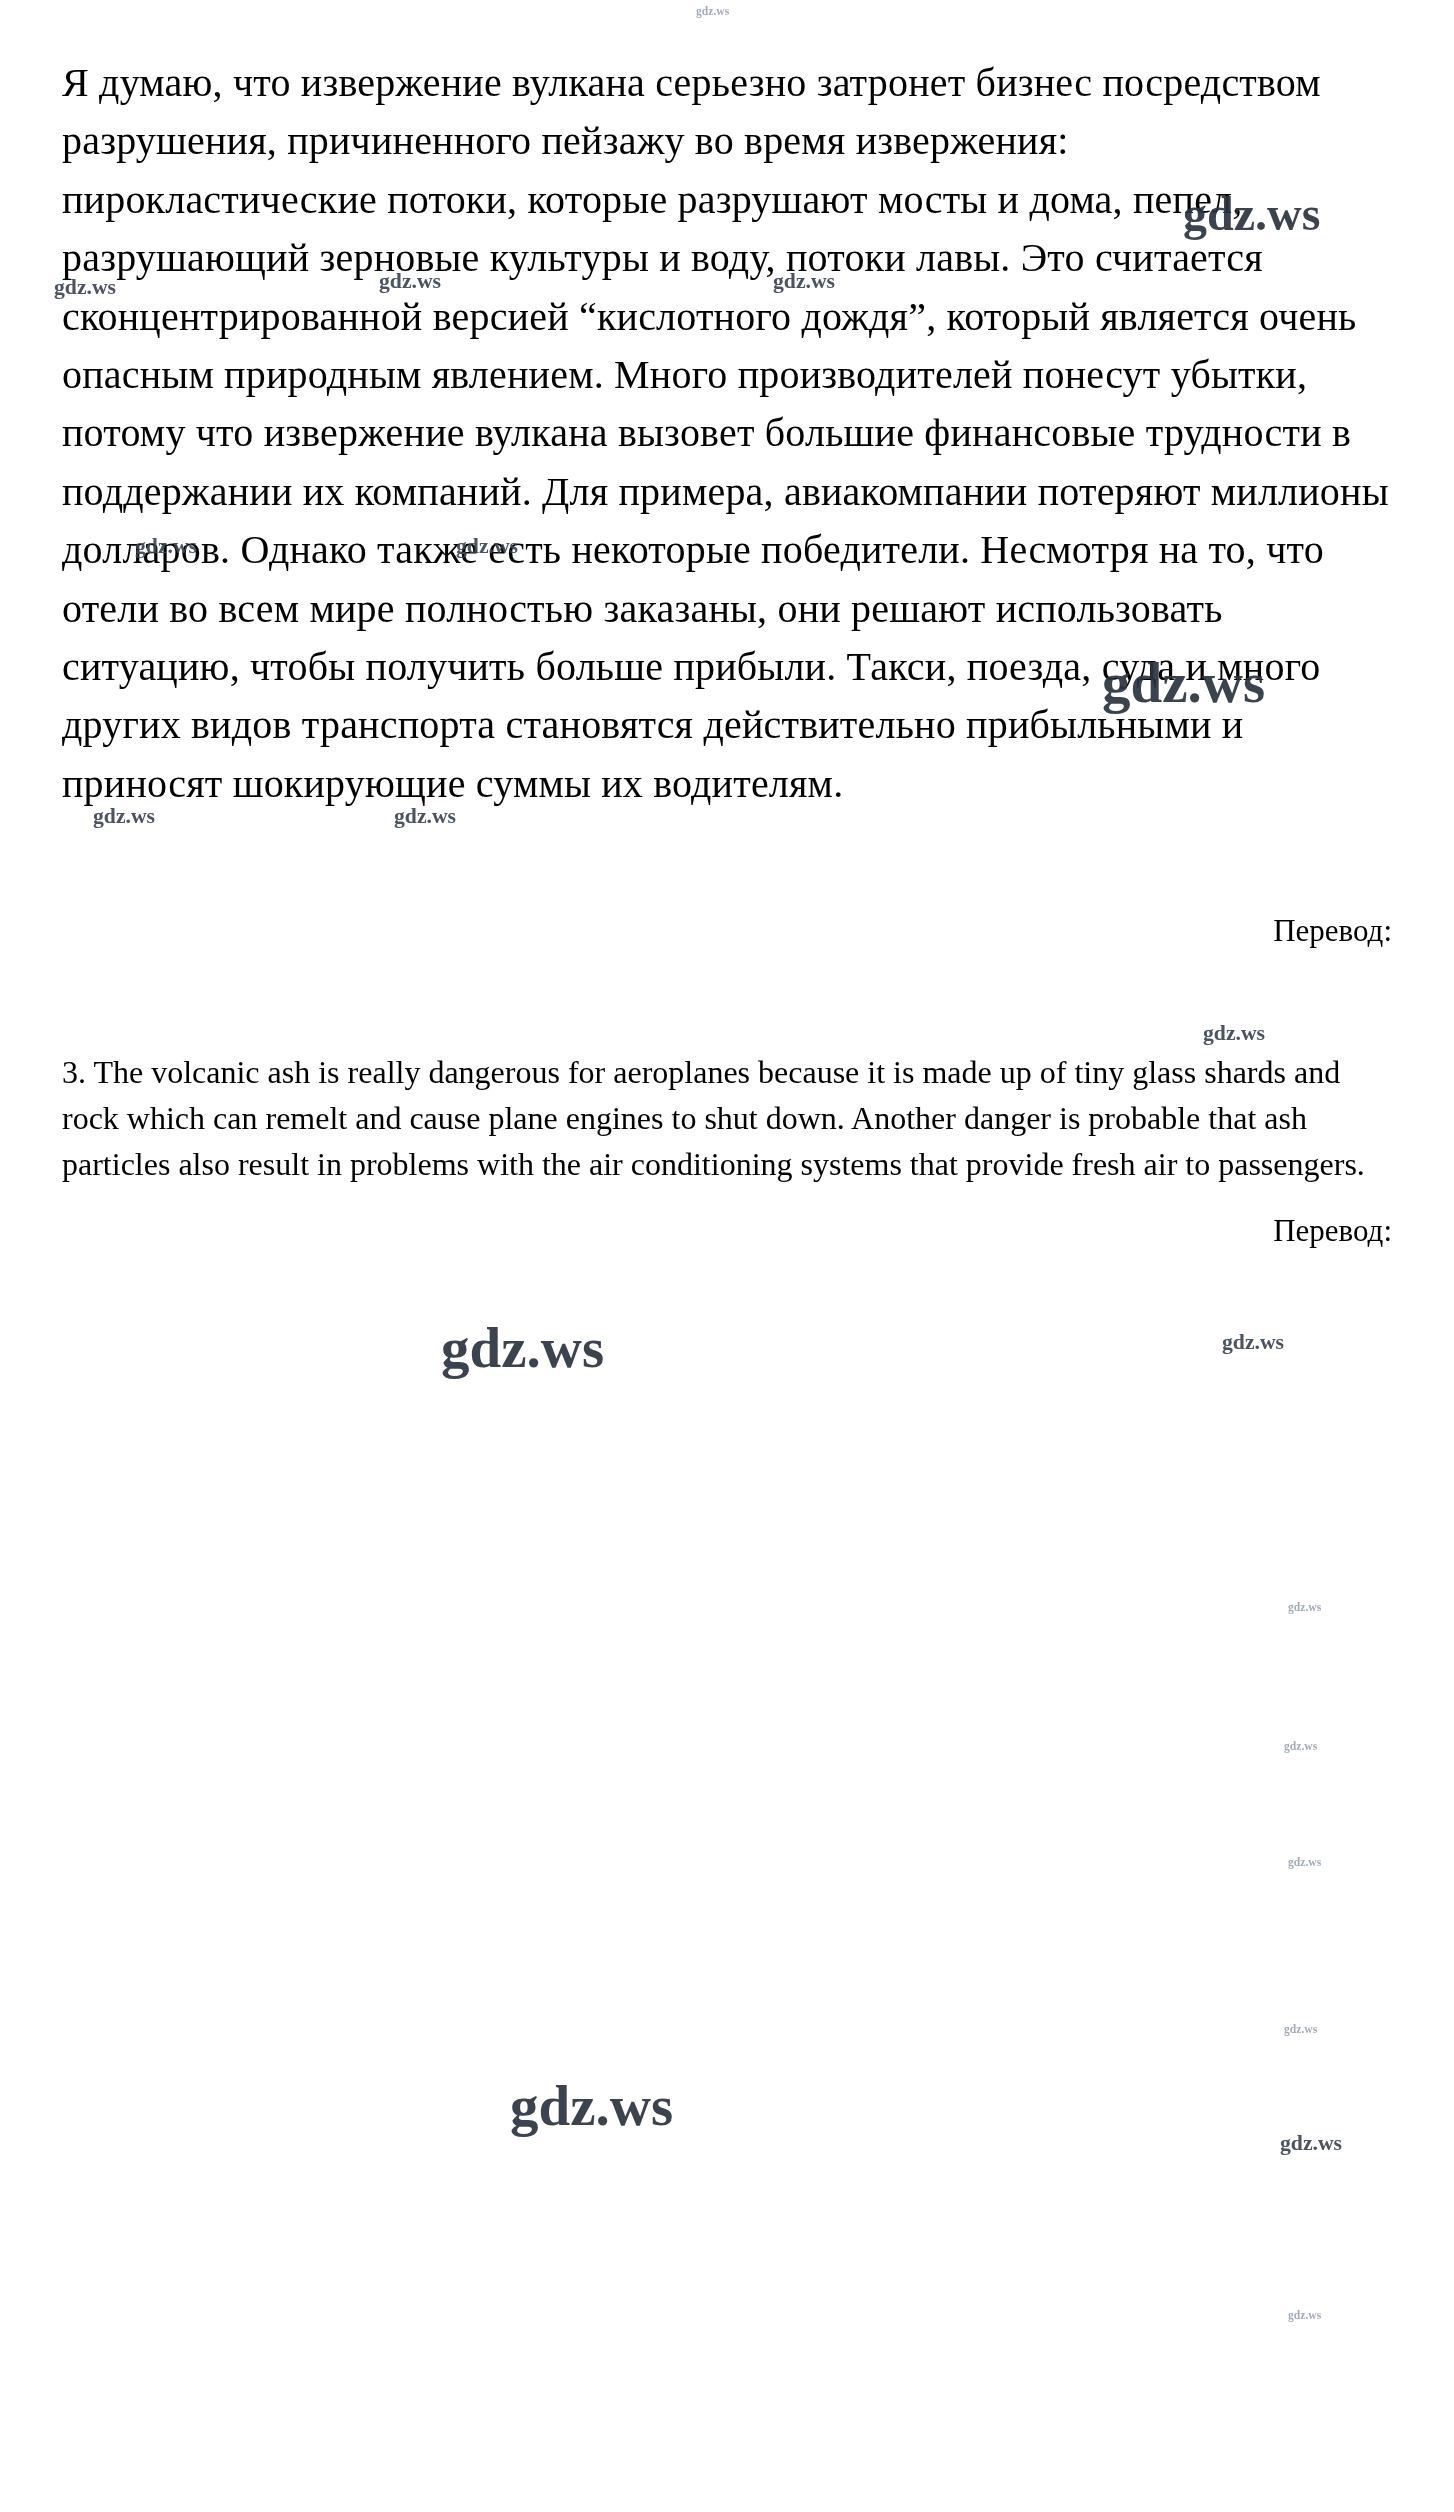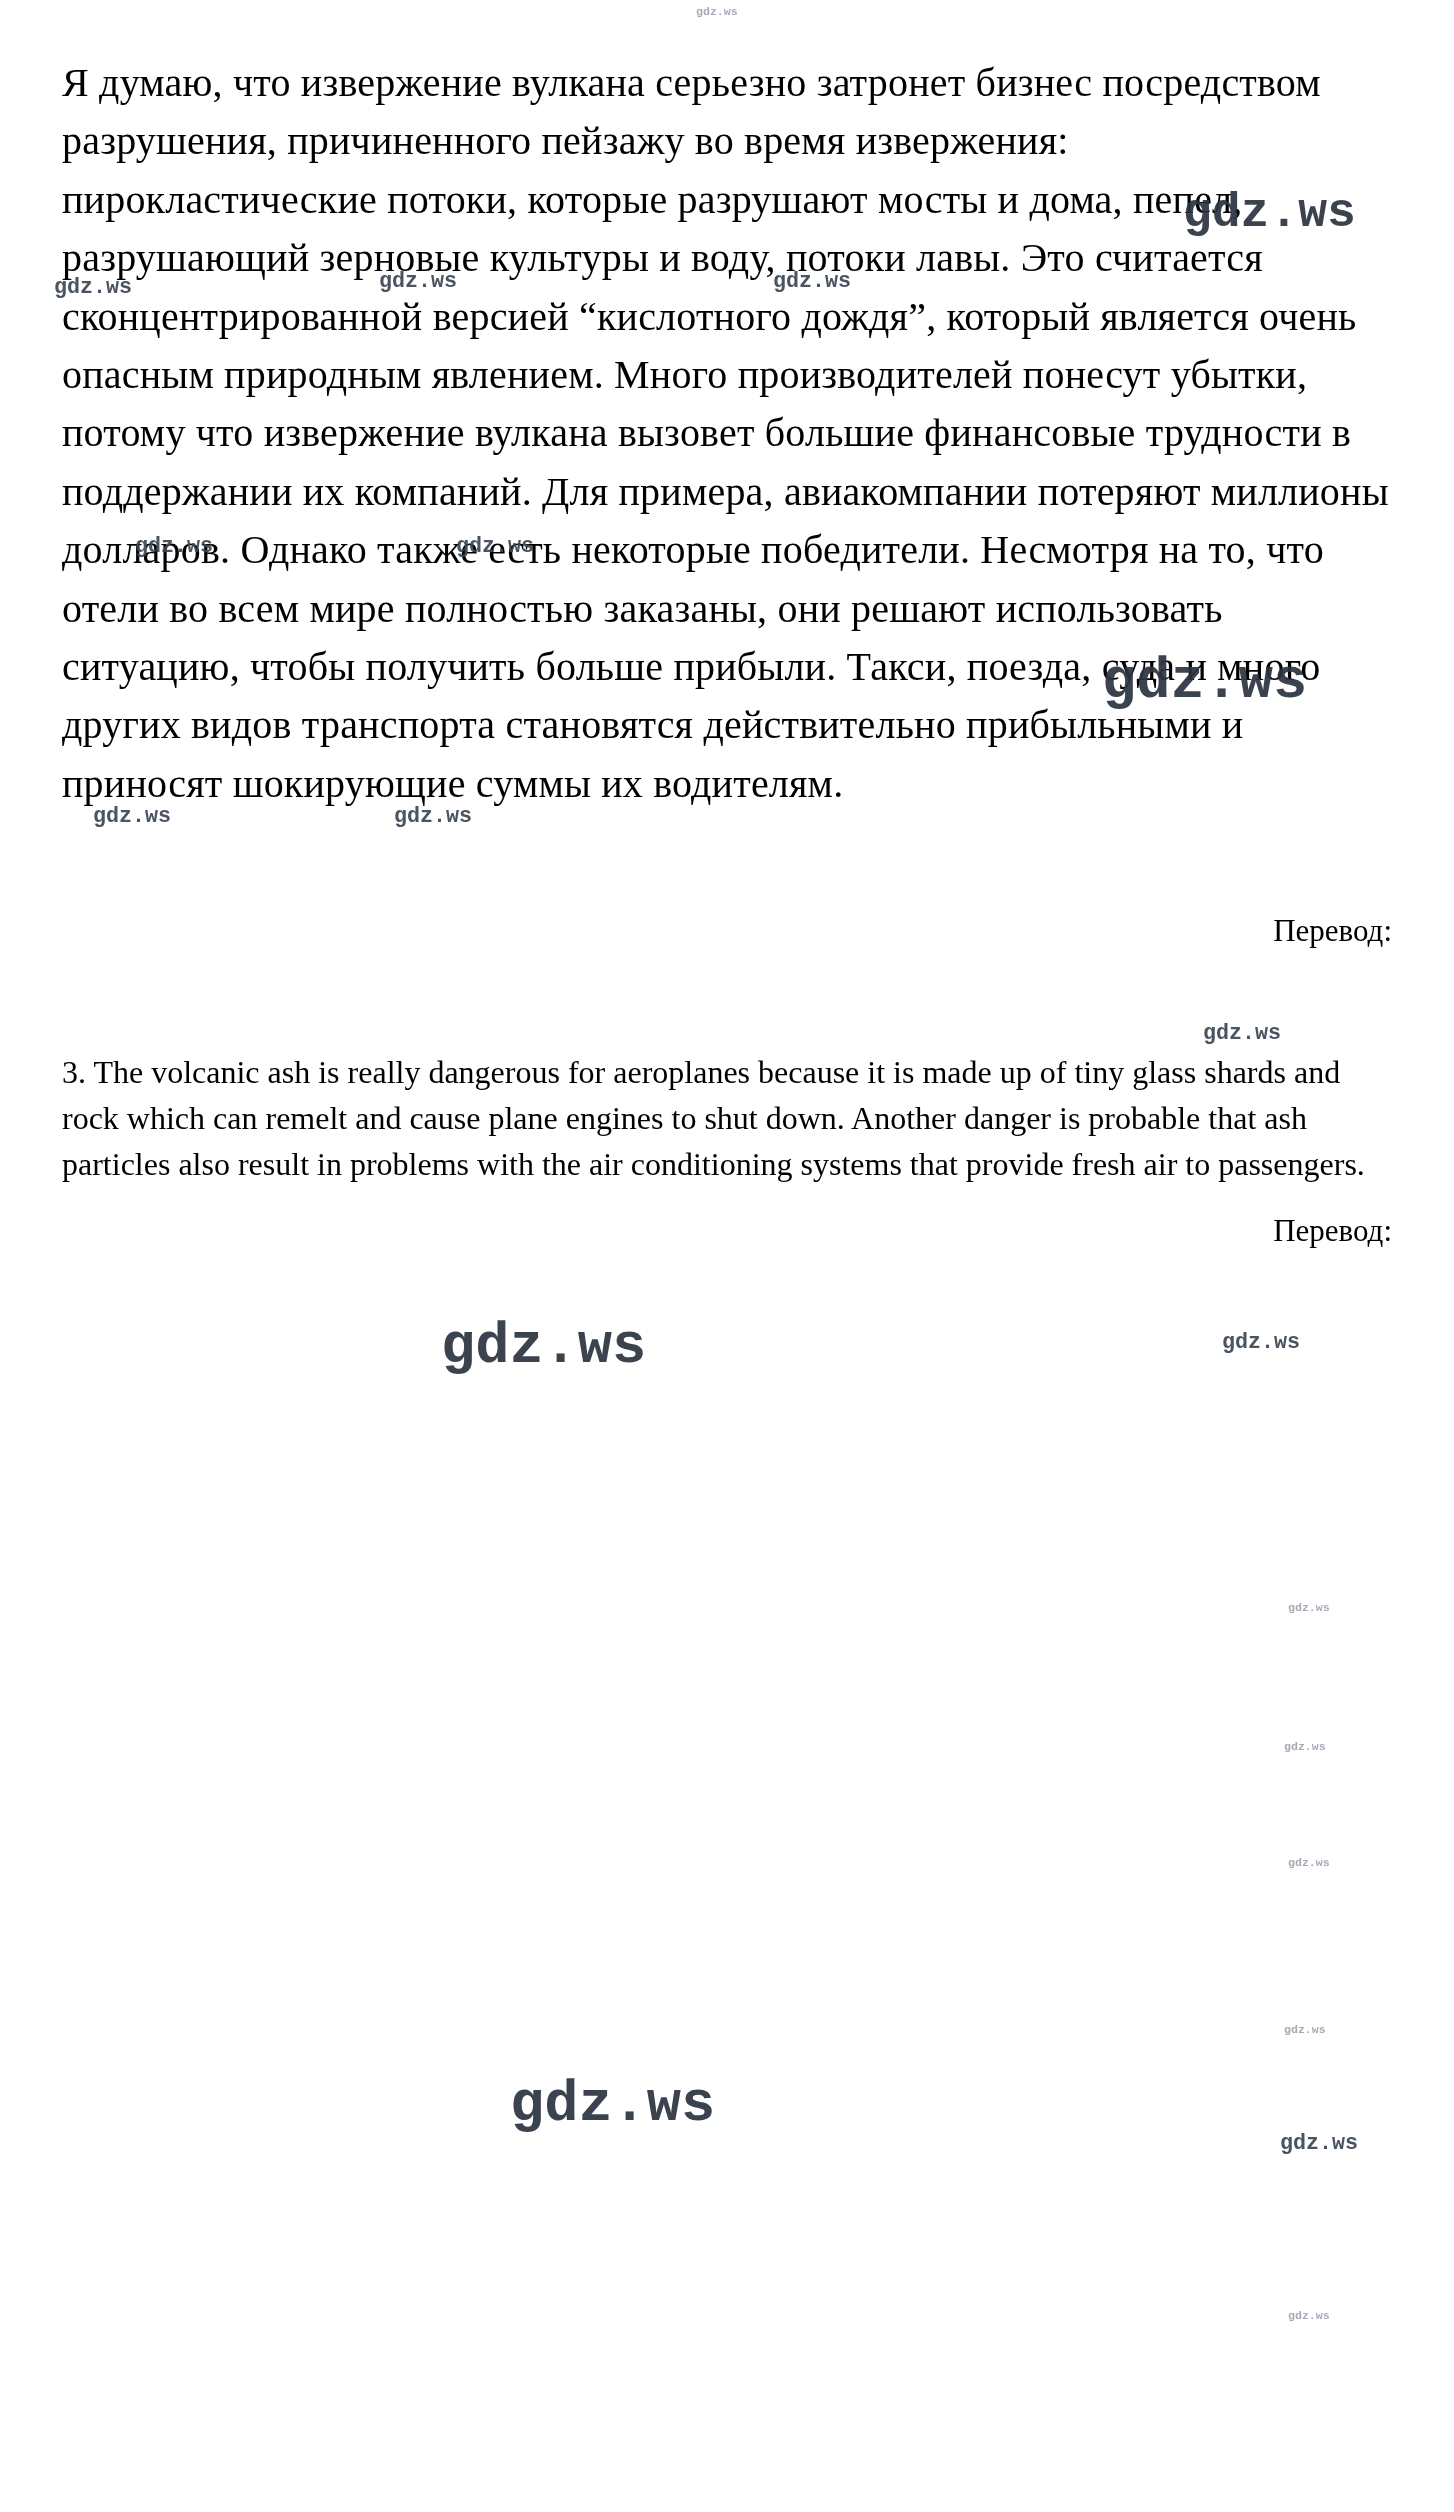--- a/index.html
+++ b/index.html
@@ -51,21 +51,21 @@
     padding-left: 46px;
   }
 
   .gap-lg { height: 74px; }
   .gap-sm { height: 26px; }
 
   
   .wm {
     position: absolute;
     z-index: 3;
-    font-family: Liberation Mono, monospace;
+    font-family: Liberation Serif, serif;
     font-weight: bold;
     color: #5f6a77;
     opacity: 0.92;
     white-space: nowrap;
     pointer-events: none;
   }
   .wm.tiny {
     font-size: 11.6px;
     color: #8c96a3;
     opacity: 0.8;

